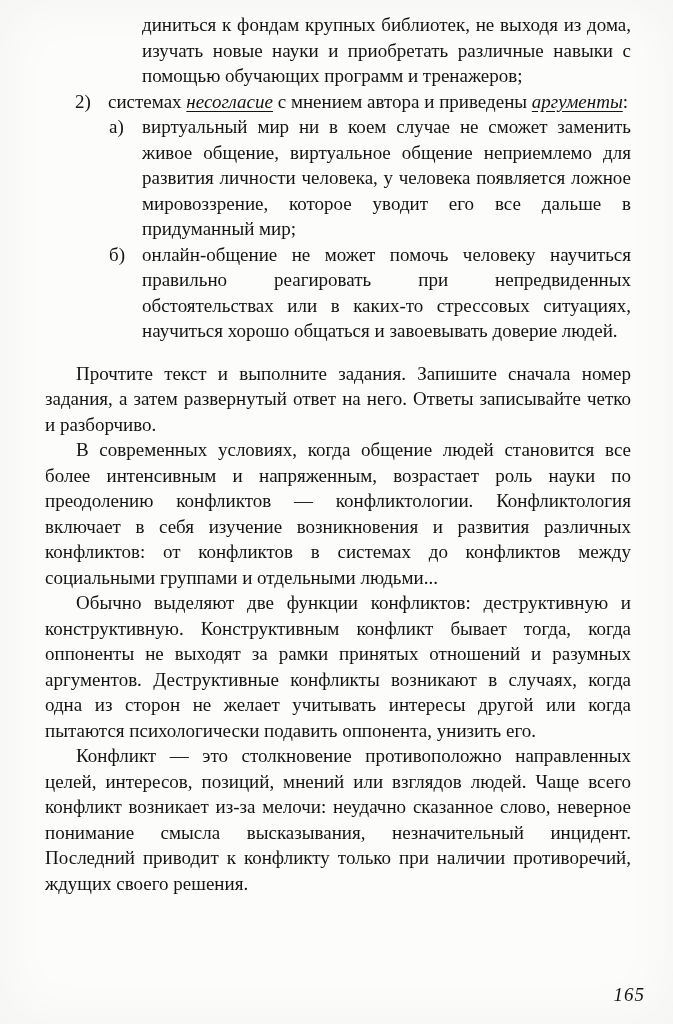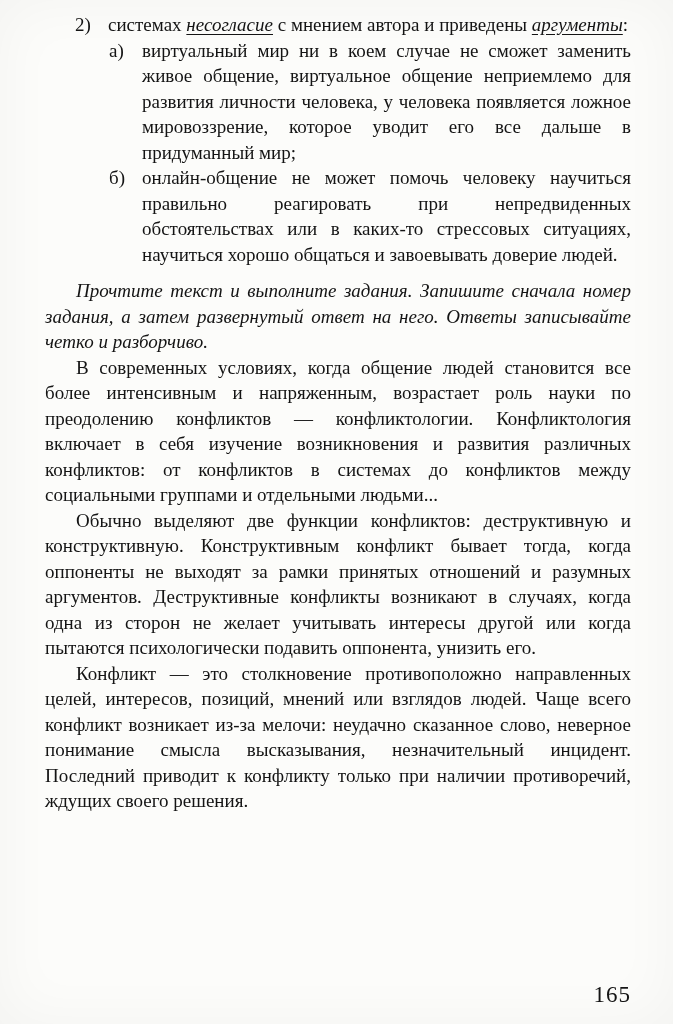--- a/index.html
+++ b/index.html
@@ -55,37 +55,38 @@
   .u {
     text-decoration: underline;
     text-underline-offset: 3px;
     font-style: italic;
   }
   .para {
     text-indent: 31px;
     text-align: justify;
   }
   .instruction {
-    font-style: italic;
-    margin-top: 11px;
+    margin-top: 17px;
   }
   .page-number {
     position: absolute;
-    right: 42px;
+    right: 28px;
     bottom: 17px;
-    font-size: 23px;
+    font-size: 19px;
     letter-spacing: 1px;
+    font-style: italic;
   }
 </style>
 </head>
 <body>
 
 <div class="page">
   <main class="text-block">
 
+    <p class="cont">диниться к фондам крупных библиотек, не выходя из дома, изучать новые науки и приобретать различные навыки с помощью обучающих программ и тренажеров;</p>
 
     <div class="li li-l1">
       <span class="marker">2)</span>
       <p class="li-text"><span>системах </span><span class="u">несогласие</span><span> с мнением автора и приведены </span><span class="u">аргументы</span><span>:</span></p>
     </div>
 
     <div class="li li-l2">
       <span class="marker">а)</span>
       <p class="li-text">виртуальный мир ни в коем случае не сможет заменить живое общение, виртуальное общение неприемлемо для развития личности человека, у человека появляется ложное мировоззрение, которое уводит его все дальше в придуманный мир;</p>
     </div>

